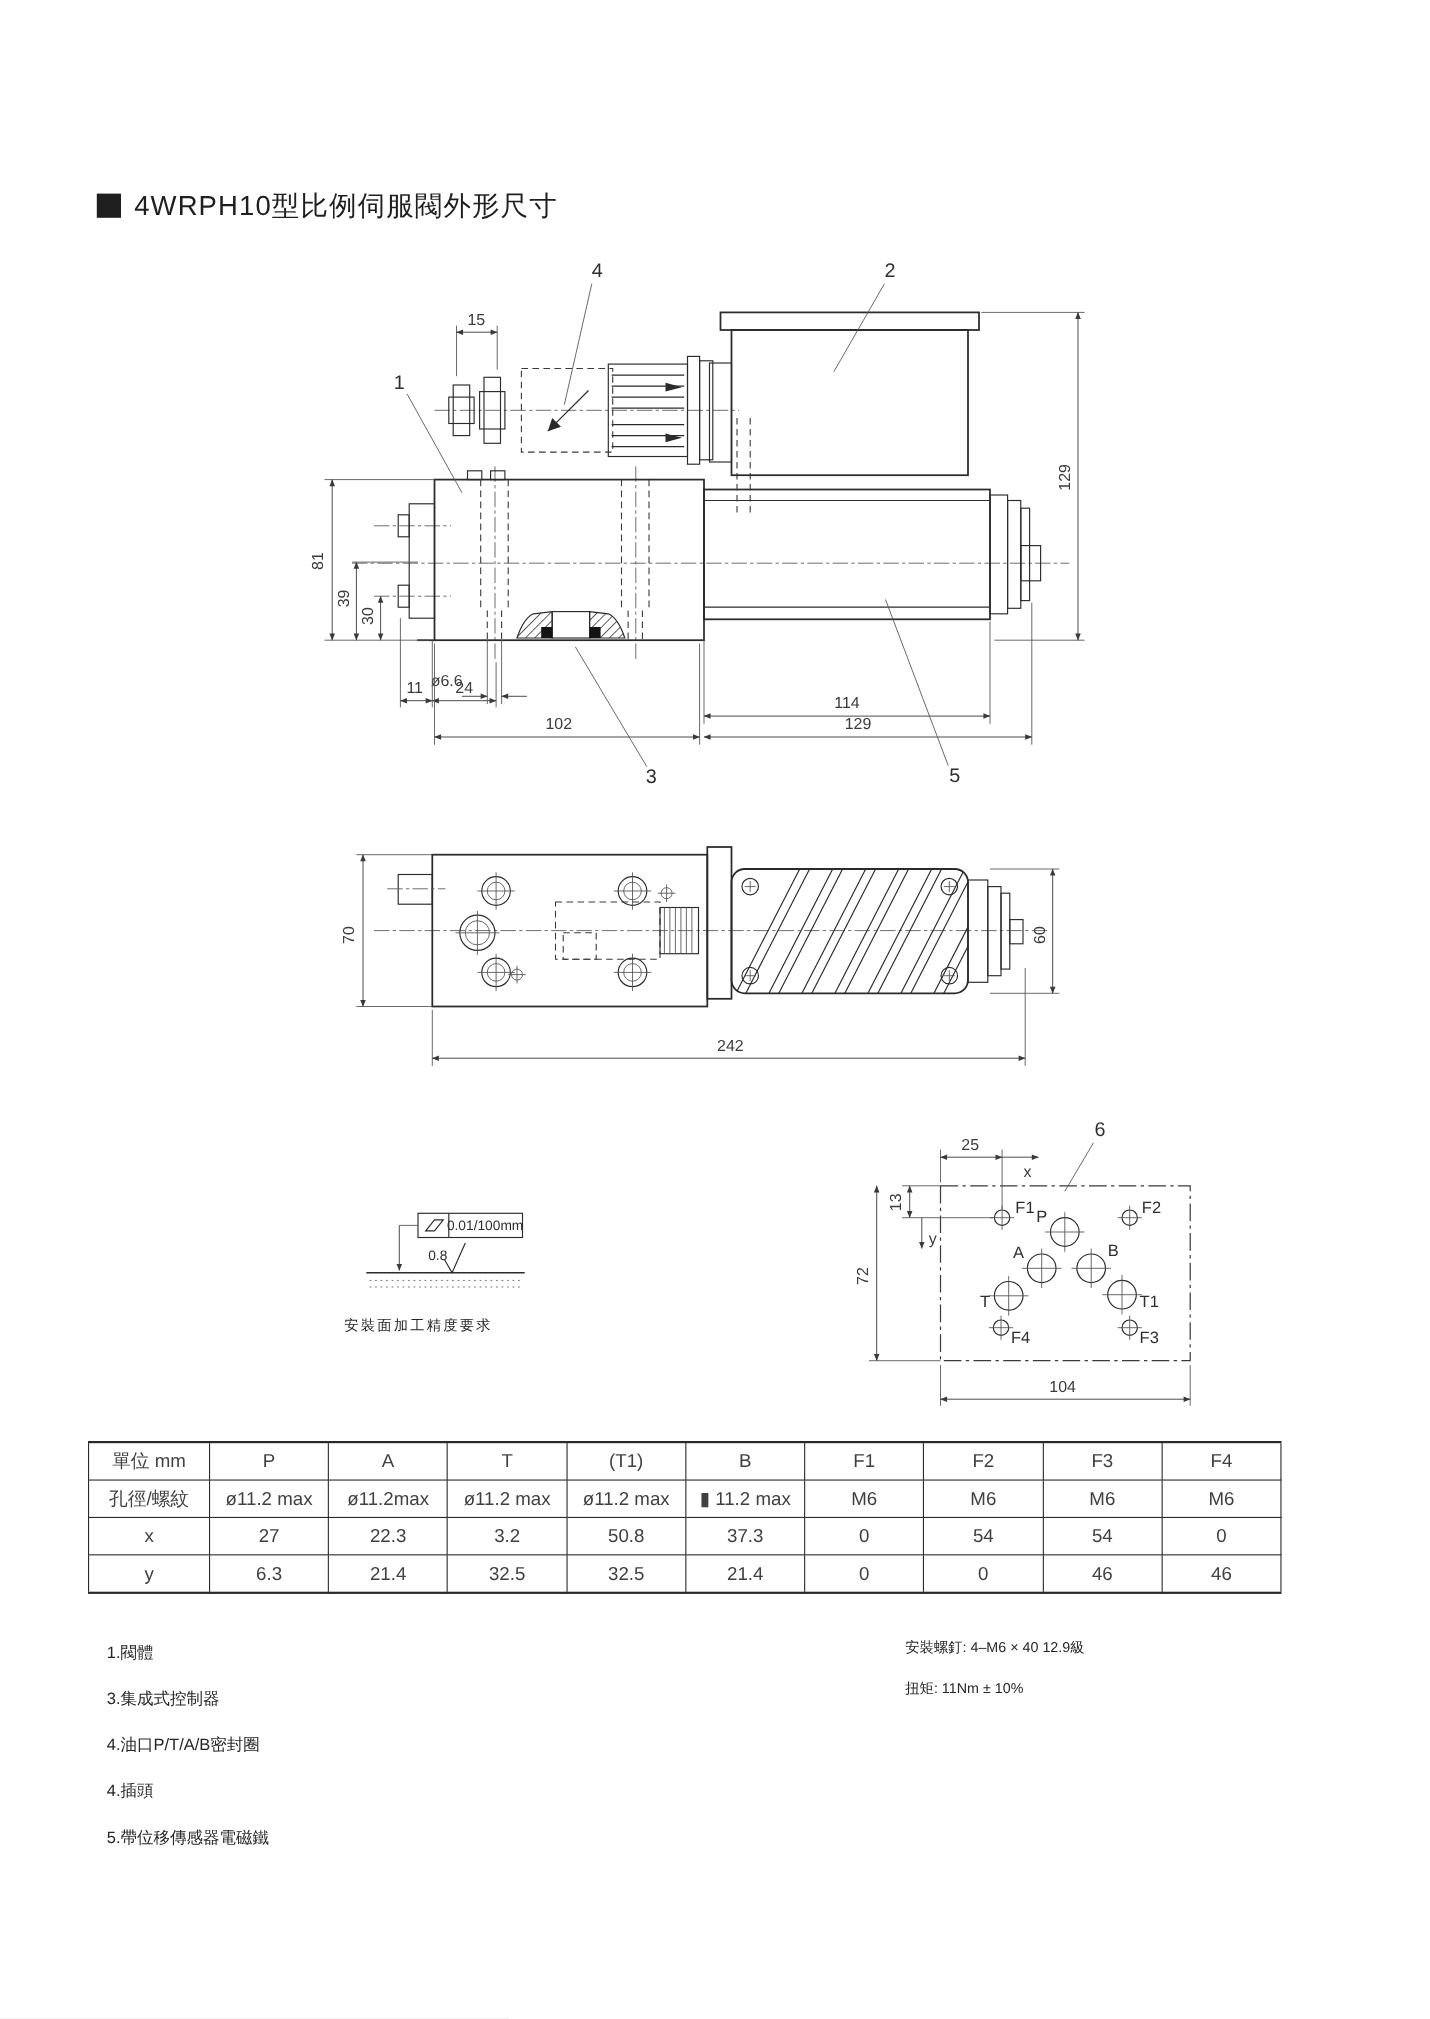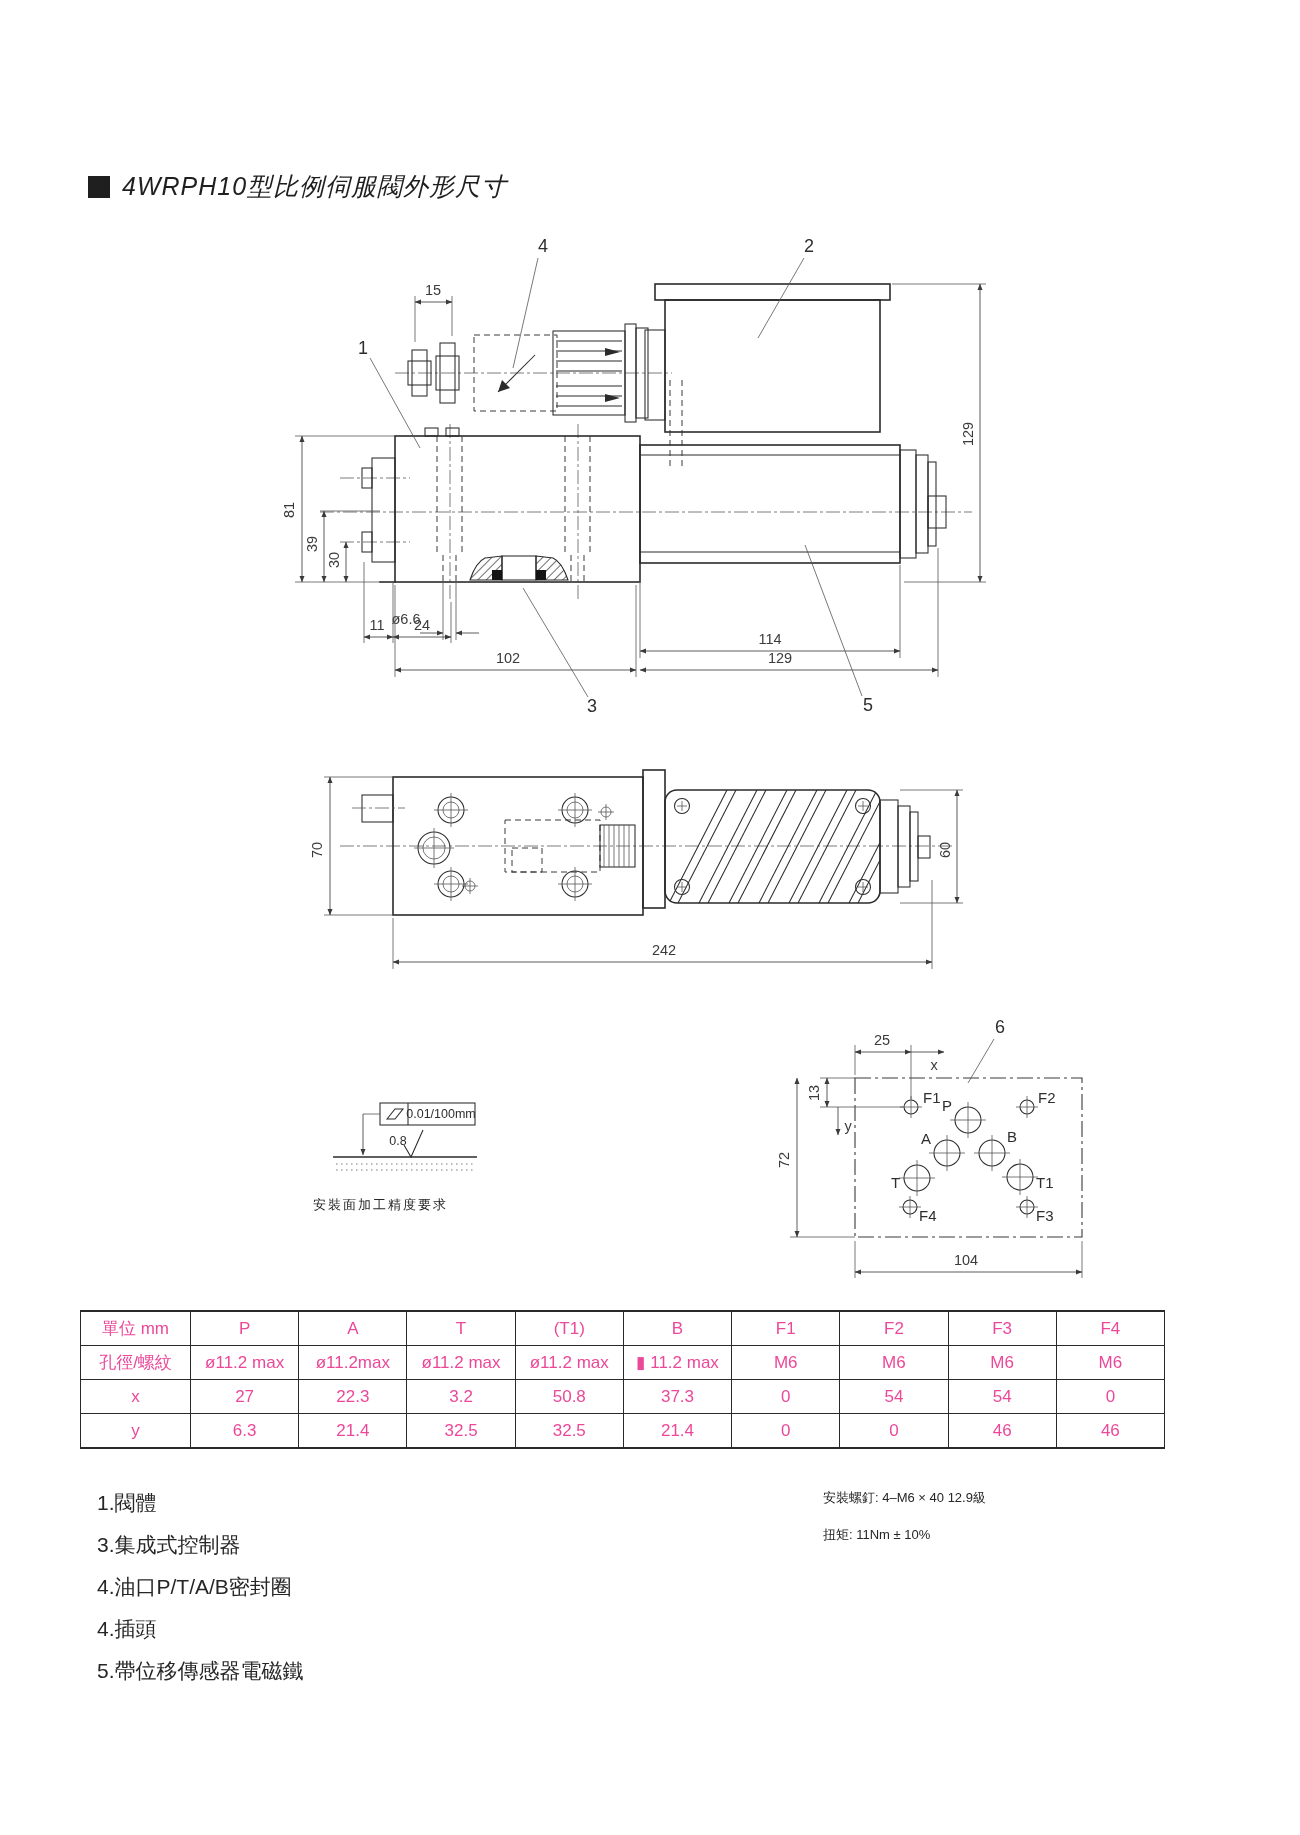--- a/index.html
+++ b/index.html
@@ -1,40 +1,40 @@
 <!DOCTYPE html>
 <html><head>
 <meta charset="utf-8">
 <style>
   html,body{margin:0;padding:0;background:#e8e8e8;}
   .page{position:relative;width:1300px;height:1835px;background:#ffffff;
         font-family:"Liberation Sans",sans-serif;color:#2e2e2e;overflow:hidden;}
   .abs{position:absolute;}
   
-  .title{left:88px;top:170px;font-size:25px;letter-spacing:1px;color:#1f1f1f;display:flex;align-items:center;gap:12px;font-style:italic;}
+  .title{left:88px;top:170px;font-size:25px;letter-spacing:1px;color:#1f1f1f;display:flex;align-items:center;gap:12px;}
   .sqmark{display:inline-block;width:22px;height:22px;background:#1f1f1f;}
   
   svg{position:absolute;overflow:visible;}
   .ol{stroke:#2b2b2b;stroke-width:1.6;fill:none;stroke-linecap:square;}
   .ol2{stroke:#2b2b2b;stroke-width:1.05;fill:none;}
   .thin{stroke:#555;stroke-width:.8;fill:none;}
   .dim{stroke:#4a4a4a;stroke-width:.9;fill:none;}
   .dsh{stroke:#3a3a3a;stroke-width:1;fill:none;stroke-dasharray:6 4;}
   .cl{stroke:#5a5a5a;stroke-width:.8;fill:none;stroke-dasharray:14 3 3 3;}
   .blk{fill:#141414;stroke:none;}
   .dimtxt{fill:#3b3b3b;font-size:14.5px;font-family:"Liberation Sans",sans-serif;}
   .lbltxt{fill:#2e2e2e;font-size:18px;font-family:"Liberation Sans",sans-serif;}
   .porttxt{fill:#2e2e2e;font-size:15px;font-family:"Liberation Sans",sans-serif;}
   .smalltxt{fill:#2e2e2e;font-size:12.5px;font-family:"Liberation Sans",sans-serif;}
   
   .dimtable{left:80px;top:1310px;width:1085px;border-collapse:collapse;table-layout:fixed;
-            font-size:17px;color:#ec4899;border-top:2px solid #2a2a2a;border-bottom:2px solid #2a2a2a;}
+            font-size:17px;color:#404040;border-top:2px solid #2a2a2a;border-bottom:2px solid #2a2a2a;}
   .dimtable td{border:1px solid #2a2a2a;text-align:center;height:33px;padding:0 2px;white-space:nowrap;overflow:hidden;}
   
-  .notes{left:97px;top:1492px;list-style:none;margin:0;padding:0;font-size:21px;color:#262626;}
+  .notes{left:97px;top:1492px;list-style:none;margin:0;padding:0;font-size:15px;color:#262626;}
   .notes li{margin-bottom:21px;line-height:21px;}
   .mnote{font-size:13px;color:#262626;}
   .caption{left:300px;top:1196px;font-size:13px;color:#262626;letter-spacing:2px;}
 </style>
 </head>
 <body>
 
 <div class="page">
 
   <div class="abs title">

